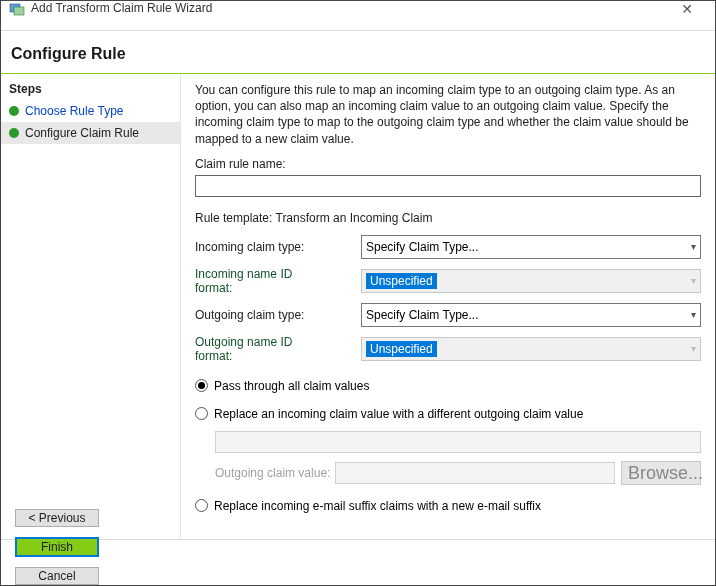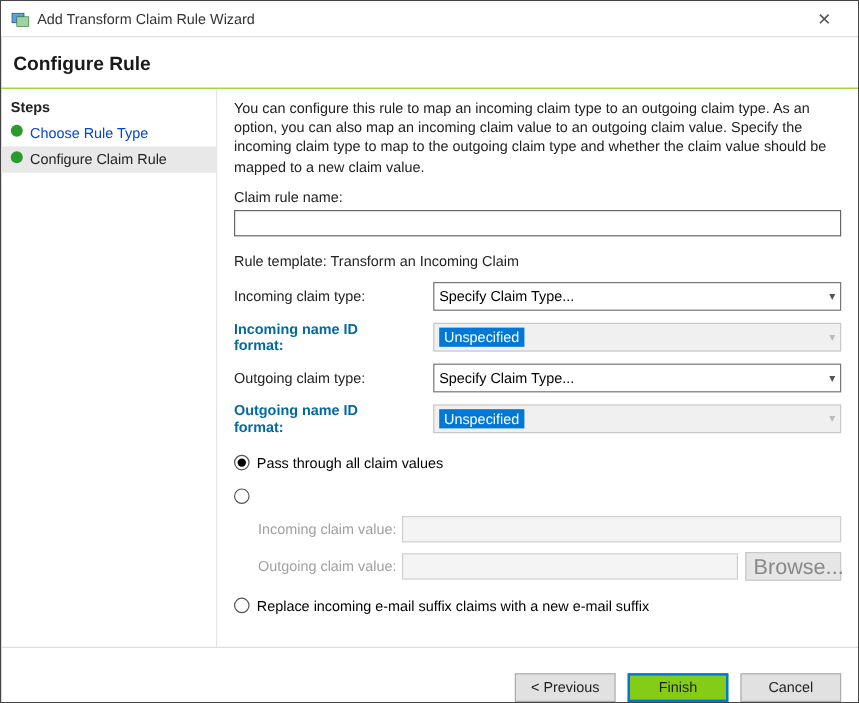--- a/index.html
+++ b/index.html
@@ -15,21 +15,20 @@
     height: 586px;
     border: 1px solid #444;
     display: flex;
     flex-direction: column;
     background: #fff;
   }
   .titlebar {
     height: 30px;
     border-bottom: 1px solid #ddd;
     display: flex;
-    align-items: center;
     padding: 0 8px;
     background: #fff;
   }
   .titlebar .icon {
     width: 16px; height: 16px;
     margin-right: 6px;
     display: flex; align-items: center; justify-content: center;
   }
   .titlebar .title { flex: 1; color: #333; }
   .titlebar .close {
@@ -55,21 +54,21 @@
     border-right: 1px solid #e5e5e5;
     padding-top: 4px;
   }
   .sidebar-title {
     font-weight: 600;
     padding: 4px 8px;
     color: #222;
   }
   .step {
     display: flex;
-    align-items: flex-start;
+    align-items: center;
     padding: 4px 8px;
     gap: 6px;
   }
   .step.selected { background: #e8e8e8; }
   .bullet {
     width: 10px; height: 10px;
     border-radius: 50%;
     background: #2a9a2a;
     flex-shrink: 0;
   }
@@ -92,21 +91,21 @@
     font-family: inherit; font-size: 12px;
   }
   .template-row { margin: 14px 0 10px 0; color: #222; }
   .form-row {
     display: flex;
     align-items: center;
     margin-bottom: 8px;
     gap: 36px;
   }
   .form-row .lbl { width: 130px; color: #222; }
-  .form-row.disabled .lbl { color: #0369a1; font-weight: bold; }
+  .form-row.disabled .lbl { color: #14532d; }
   .select {
     flex: 1;
     height: 24px;
     border: 1px solid #767676;
     background: #fff;
     padding: 0 4px;
     display: flex;
     align-items: center;
     justify-content: space-between;
     font-family: inherit; font-size: 12px;
@@ -161,24 +160,25 @@
     margin-left: 6px;
     border: 1px solid #c8c8c8;
     background: #e6e6e6;
     color: #888;
     font-family: inherit; font-size: 18px;
   }
   .footer {
     border-top: 1px solid #ddd;
     height: 46px;
     display: flex;
-    align-items: flex-end;
+    align-items: flex-start;
     justify-content: flex-end;
     padding: 0 14px;
     gap: 10px;
+    flex-direction: column;
   }
   .btn {
     width: 84px; height: 24px;
     background: #e1e1e1;
     border: 1px solid #adadad;
     font-family: inherit; font-size: 12px;
     color: #222;
   }
   .btn.primary {
     background: #84cc16;
@@ -257,23 +257,23 @@
         </div>
       </div>
 
       <div class="radio-row">
         <span class="radio checked"></span>
         <span>Pass through all claim values</span>
       </div>
 
       <div class="radio-row">
         <span class="radio"></span>
+        <span>Replace an incoming claim value with a different outgoing claim value</span>
       </div>
       <div class="sub-row">
-        <div class="slbl">Incoming claim value:</div>
         <div class="sub-input"></div>
       </div>
       <div class="sub-row">
         <div class="slbl">Outgoing claim value:</div>
         <div class="sub-input"></div>
         <button class="browse-btn">Browse...</button>
       </div>
 
       <div class="radio-row" style="margin-top:10px;">
         <span class="radio"></span>

